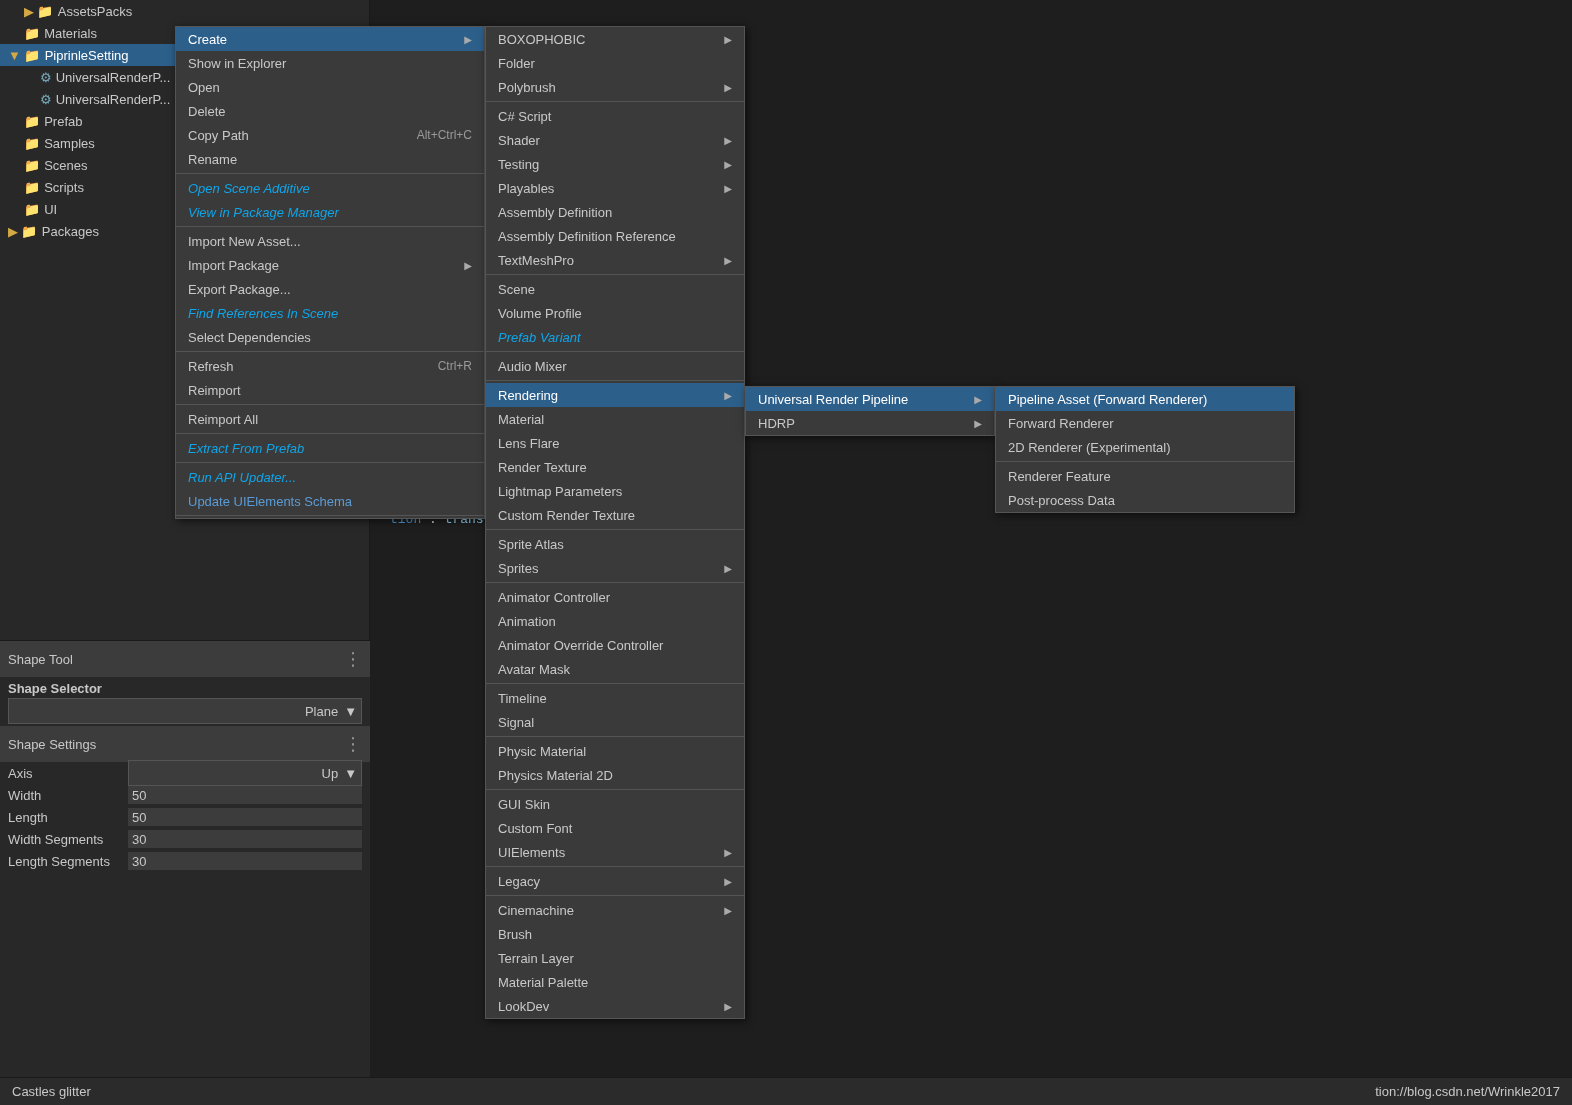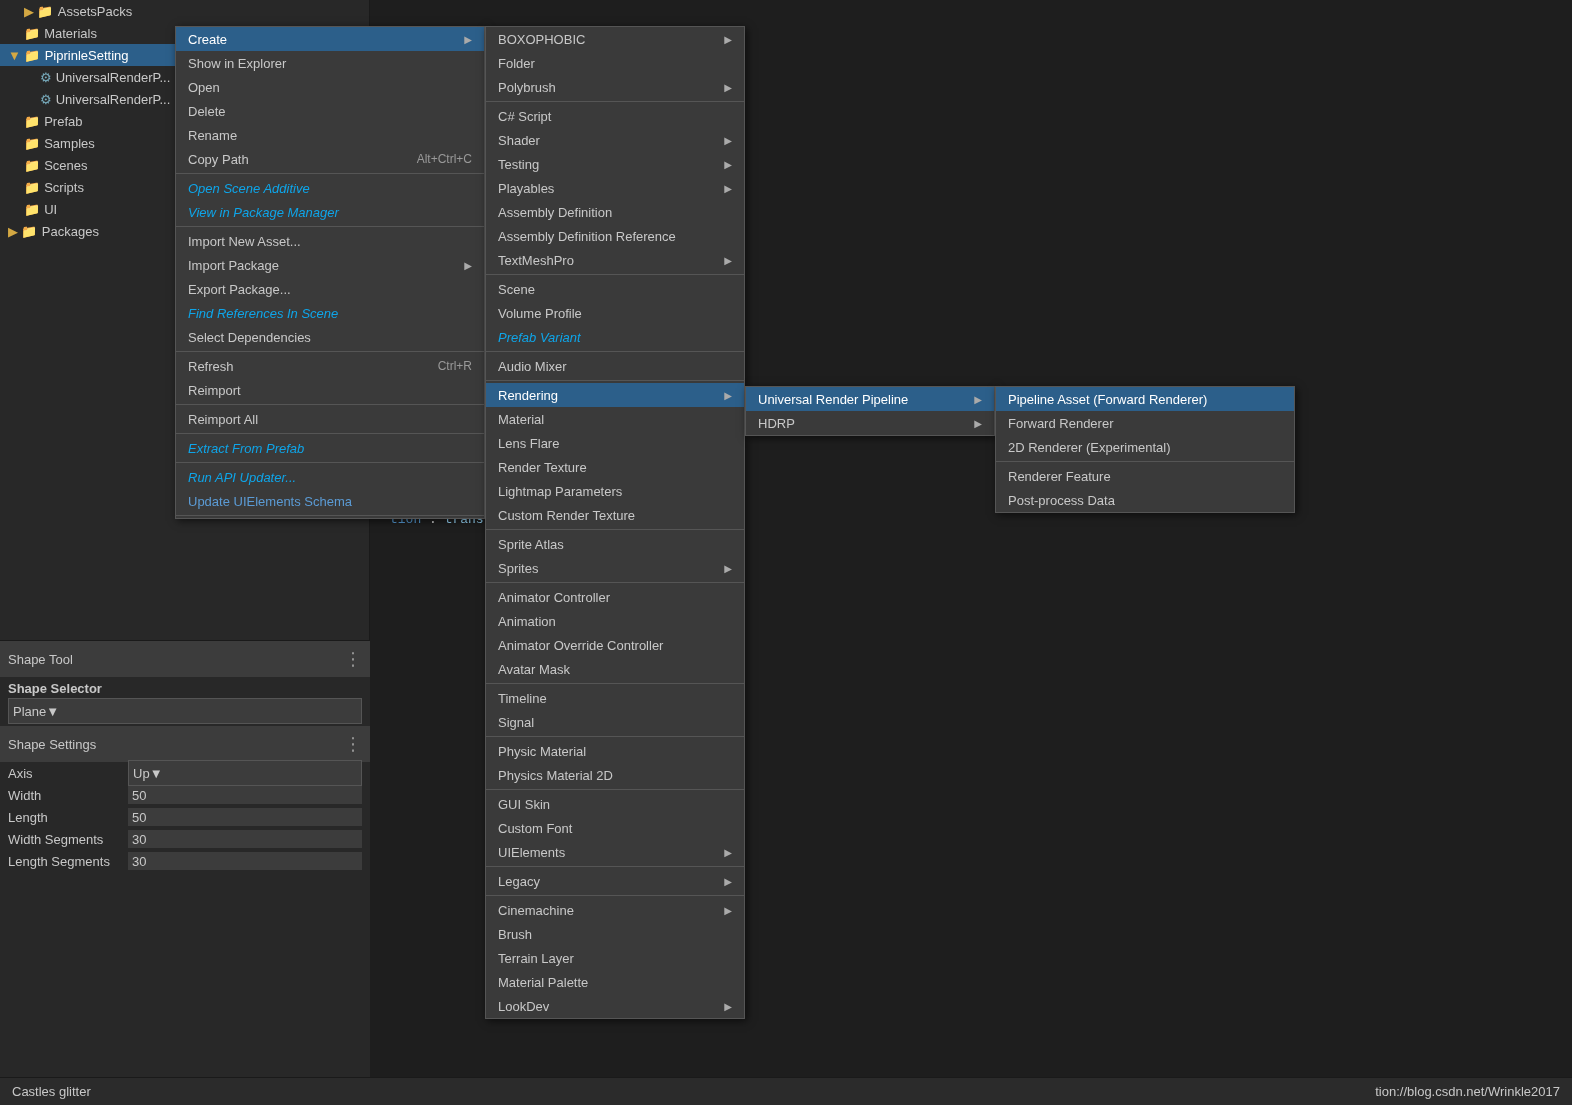--- a/index.html
+++ b/index.html
@@ -100,23 +100,24 @@
     }
 
     .dropdown-control {
       background: #3c3c3c;
       color: #c8c8c8;
       font-size: 13px;
       width: 100%;
       height: 20px;
       display: flex;
       align-items: center;
-      justify-content: flex-start;
+      justify-content: flex-end;
       padding: 12px 4px;
       border: 1px solid #555;
+      gap: 6px;
     }
 
     
     .context-menu-primary {
       position: absolute;
       left: 175px;
       top: 26px;
       width: 310px;
       background: #3a3a3a;
       border: 1px solid #555;
@@ -358,25 +359,25 @@
   <div class="menu-item">
     <span>Show in Explorer</span>
   </div>
   <div class="menu-item">
     <span>Open</span>
   </div>
   <div class="menu-item">
     <span>Delete</span>
   </div>
   <div class="menu-item">
-    <span>Rename</span>
-  </div>
-  <div class="menu-item">
     <span>Copy Path</span>
     <span class="menu-item-shortcut">Alt+Ctrl+C</span>
+  </div>
+  <div class="menu-item">
+    <span>Rename</span>
   </div>
   <div class="menu-separator"></div>
   <div class="menu-item disabled">
     <span>Open Scene Additive</span>
   </div>
   <div class="menu-item disabled">
     <span>View in Package Manager</span>
   </div>
   <div class="menu-separator"></div>
   <div class="menu-item">

